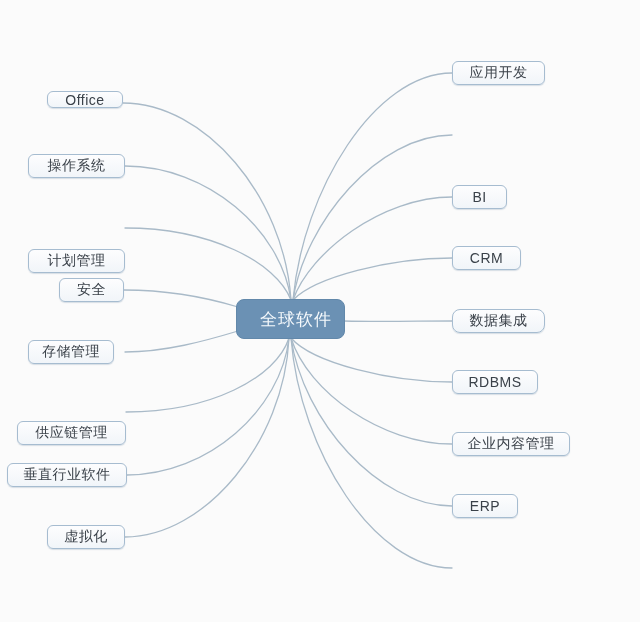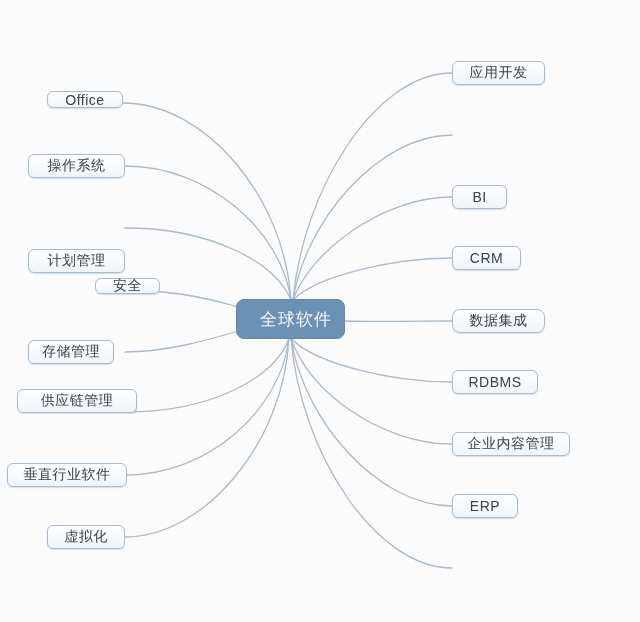--- a/index.html
+++ b/index.html
@@ -85,23 +85,23 @@
     <path d="M291,338 C308,392 382,444 452,444"></path>
     <path d="M291,338 C303,420 378,506 452,506"></path>
     <path d="M291,338 C300,452 375,568 452,568"></path>
   </svg>
 
   <div class="node-central" style="left:236px; top:299px; width:109px; height:40px;padding-left:11px;">全球软件</div>
 
   <div class="node" style="left:47px;  top:91px;  width:76px;  height:17px;">Office</div>
   <div class="node" style="left:28px;  top:154px; width:97px;  height:24px;">操作系统</div>
   <div class="node" style="left:28px;  top:216px; width:97px;  height:24px;margin-top:33px;">计划管理</div>
-  <div class="node" style="left:59px;  top:278px; width:65px;  height:16px;margin-left:36px;">安全</div>
+  <div class="node" style="left:59px;  top:278px; width:65px;  height:24px;">安全</div>
   <div class="node" style="left:28px;  top:340px; width:86px;  height:24px;">存储管理</div>
-  <div class="node" style="left:17px;  top:389px; width:120px; height:24px;">供应链管理</div>
+  <div class="node" style="left:17px;  top:421px; width:109px; height:24px;">供应链管理</div>
   <div class="node" style="left:7px;   top:463px; width:120px; height:24px;">垂直行业软件</div>
   <div class="node" style="left:47px;  top:525px; width:78px;  height:24px;">虚拟化</div>
 
   <div class="node" style="left:452px; top:61px;  width:93px;  height:24px;">应用开发</div>
   <div class="node" style="left:452px; top:185px; width:55px;  height:24px;text-align:center;">BI</div>
   <div class="node" style="left:452px; top:246px; width:69px;  height:24px;">CRM</div>
   <div class="node" style="left:452px; top:309px; width:93px;  height:24px;border-radius:8px;">数据集成</div>
   <div class="node" style="left:452px; top:370px; width:86px;  height:24px;">RDBMS</div>
   <div class="node" style="left:452px; top:432px; width:118px; height:24px;">企业内容管理</div>
   <div class="node" style="left:452px; top:494px; width:66px;  height:24px;">ERP</div>

